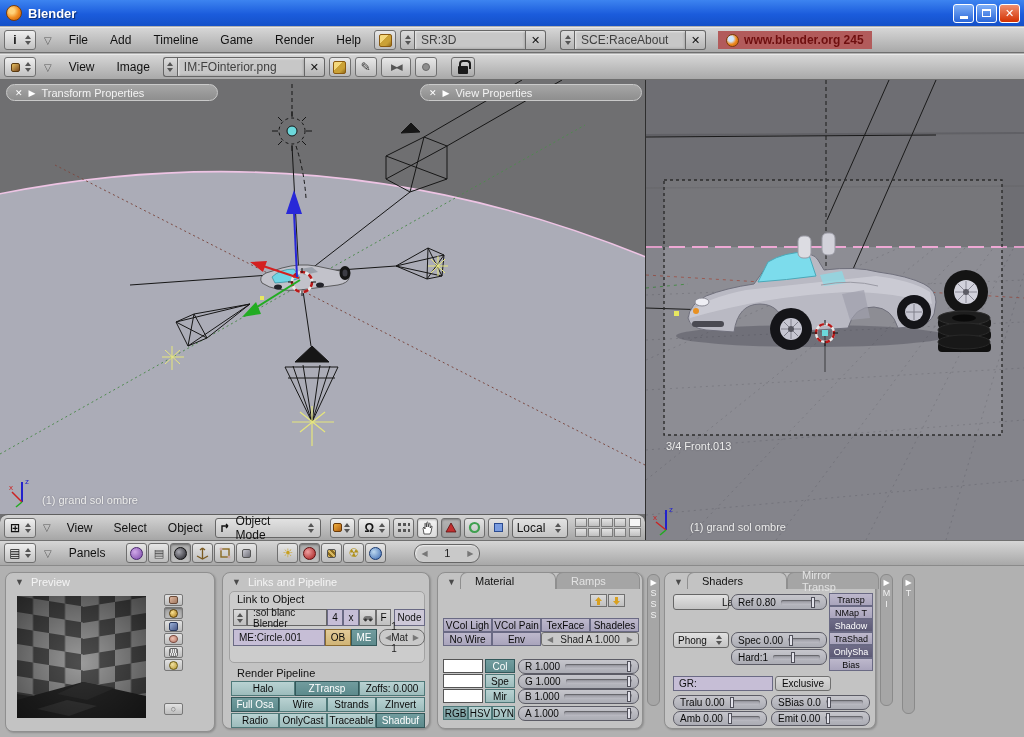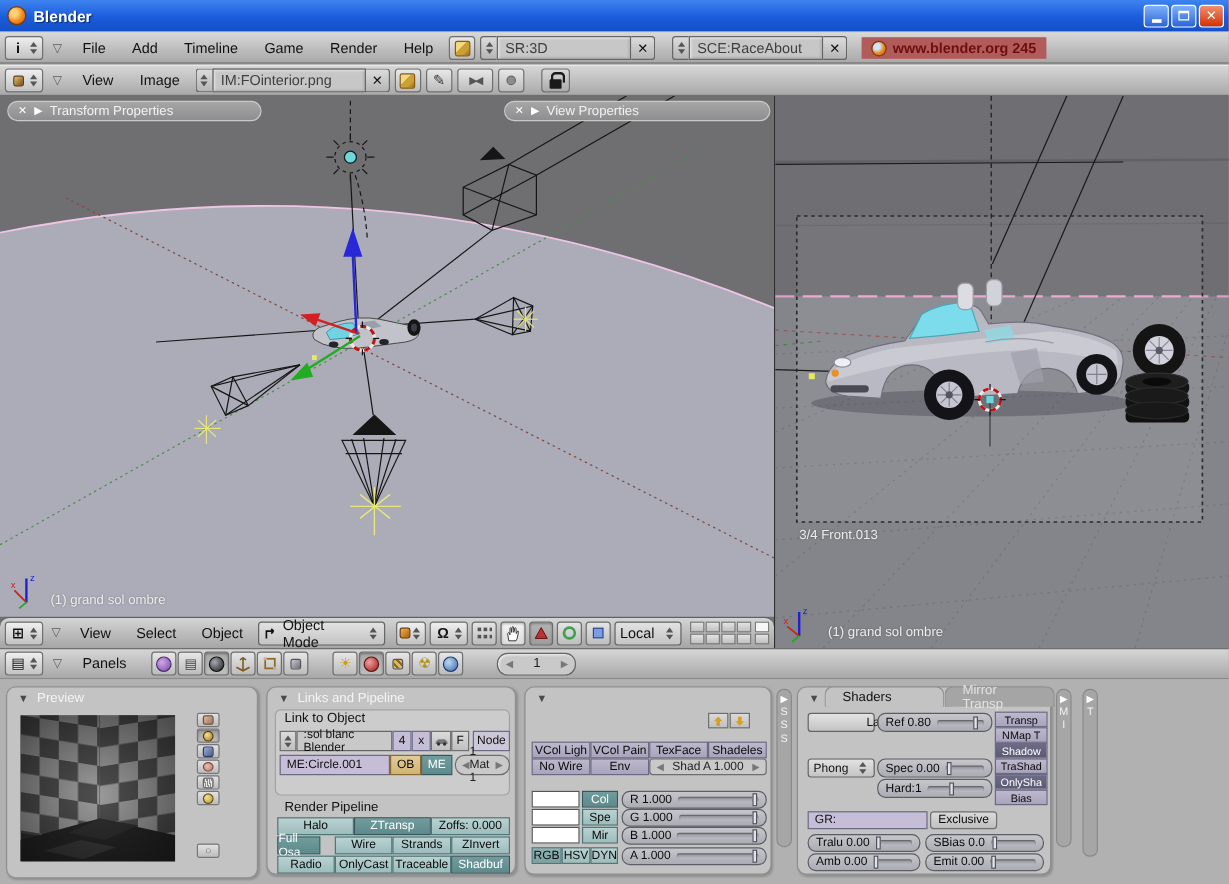--- a/index.html
+++ b/index.html
@@ -733,33 +733,37 @@
     <span class="stepf" style="left:156px; top:56px; width:46px; height:17px;">
       <span class="arr">◀</span>
       <span>1 Mat 1</span>
       <span class="arr">▶</span>
     </span>
     <span class="g-label" style="left:14px; top:94px;">Render Pipeline</span>
 
     <span class="btl" style="left:8px; top:108px; width:64px;">Halo</span>
     <span class="btl on" style="left:72px; top:108px; width:64px;">ZTransp</span>
     <span class="btl" style="left:136px; top:108px; width:66px;">Zoffs: 0.000</span>
-    <span class="btl on" style="left:8px; top:124px; width:36px;">Full Osa</span>
+    <span class="btl on" style="left:8px; top:124px; width:48px;text-align:center;">Full Osa</span>
     <span class="btl" style="left:56px; top:124px; width:48px;">Wire</span>
     <span class="btl" style="left:104px; top:124px; width:49px;">Strands</span>
     <span class="btl" style="left:153px; top:124px; width:49px;">ZInvert</span>
     <span class="btl" style="left:8px; top:140px; width:48px;">Radio</span>
     <span class="btl" style="left:56px; top:140px; width:48px;">OnlyCast</span>
     <span class="btl" style="left:104px; top:140px; width:49px;">Traceable</span>
     <span class="btl on" style="left:153px; top:140px; width:49px;">Shadbuf</span>
   </div>
 
   <div class="panel" style="left:437px; width:206px; height:157px;">
     <div class="p-title">
       <span class="tri">▼</span>
+    </div>
+    <div class="tabs">
+      <span class="tab active" style="width:96px;">Material</span>
+      <span class="tab inactive" style="width:84px;">Ramps</span>
     </div>
     <span class="btg" style="left:152px; top:21px; width:17px; height:13px;">
         <svg width="9" height="8" viewBox="0 0 9 8">
           <path d="M4.5,0 L8,4 L6,4 L6,8 L3,8 L3,4 L1,4 Z" fill="#d8a020"></path>
         </svg>
       </span>
     <span class="btg" style="left:170px; top:21px; width:17px; height:13px;">
         <svg width="9" height="8" viewBox="0 0 9 8">
           <path d="M4.5,8 L8,4 L6,4 L6,0 L3,0 L3,4 L1,4 Z" fill="#d8a020"></path>
         </svg>

